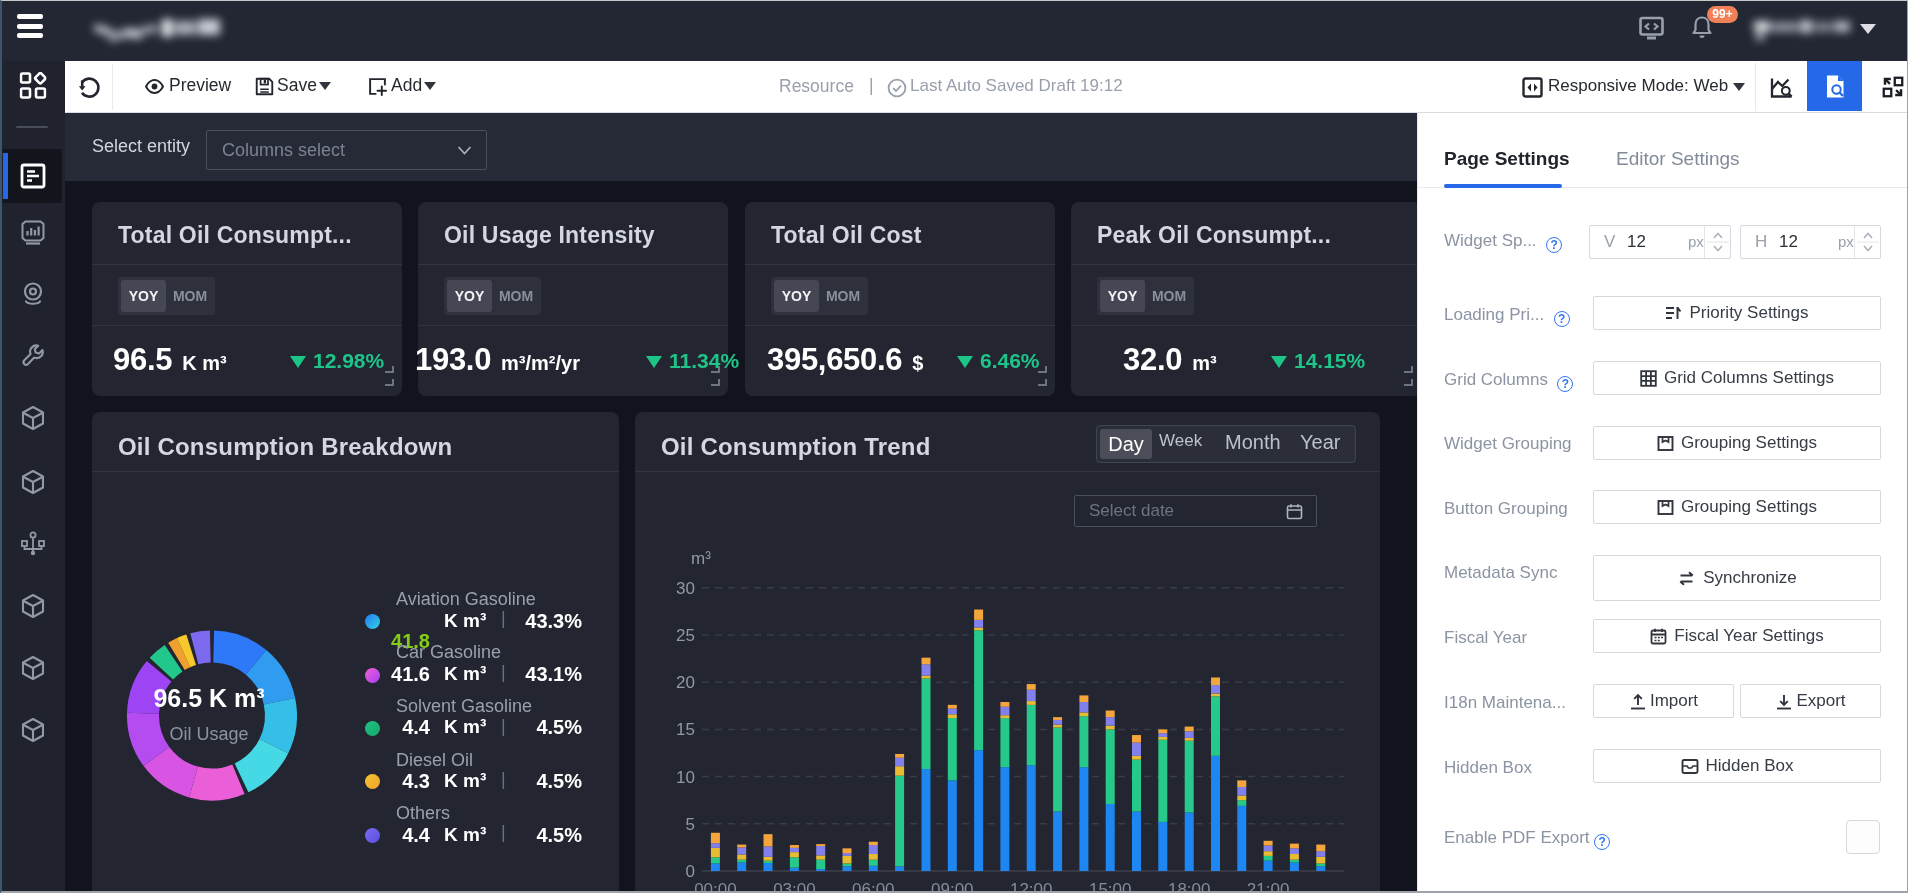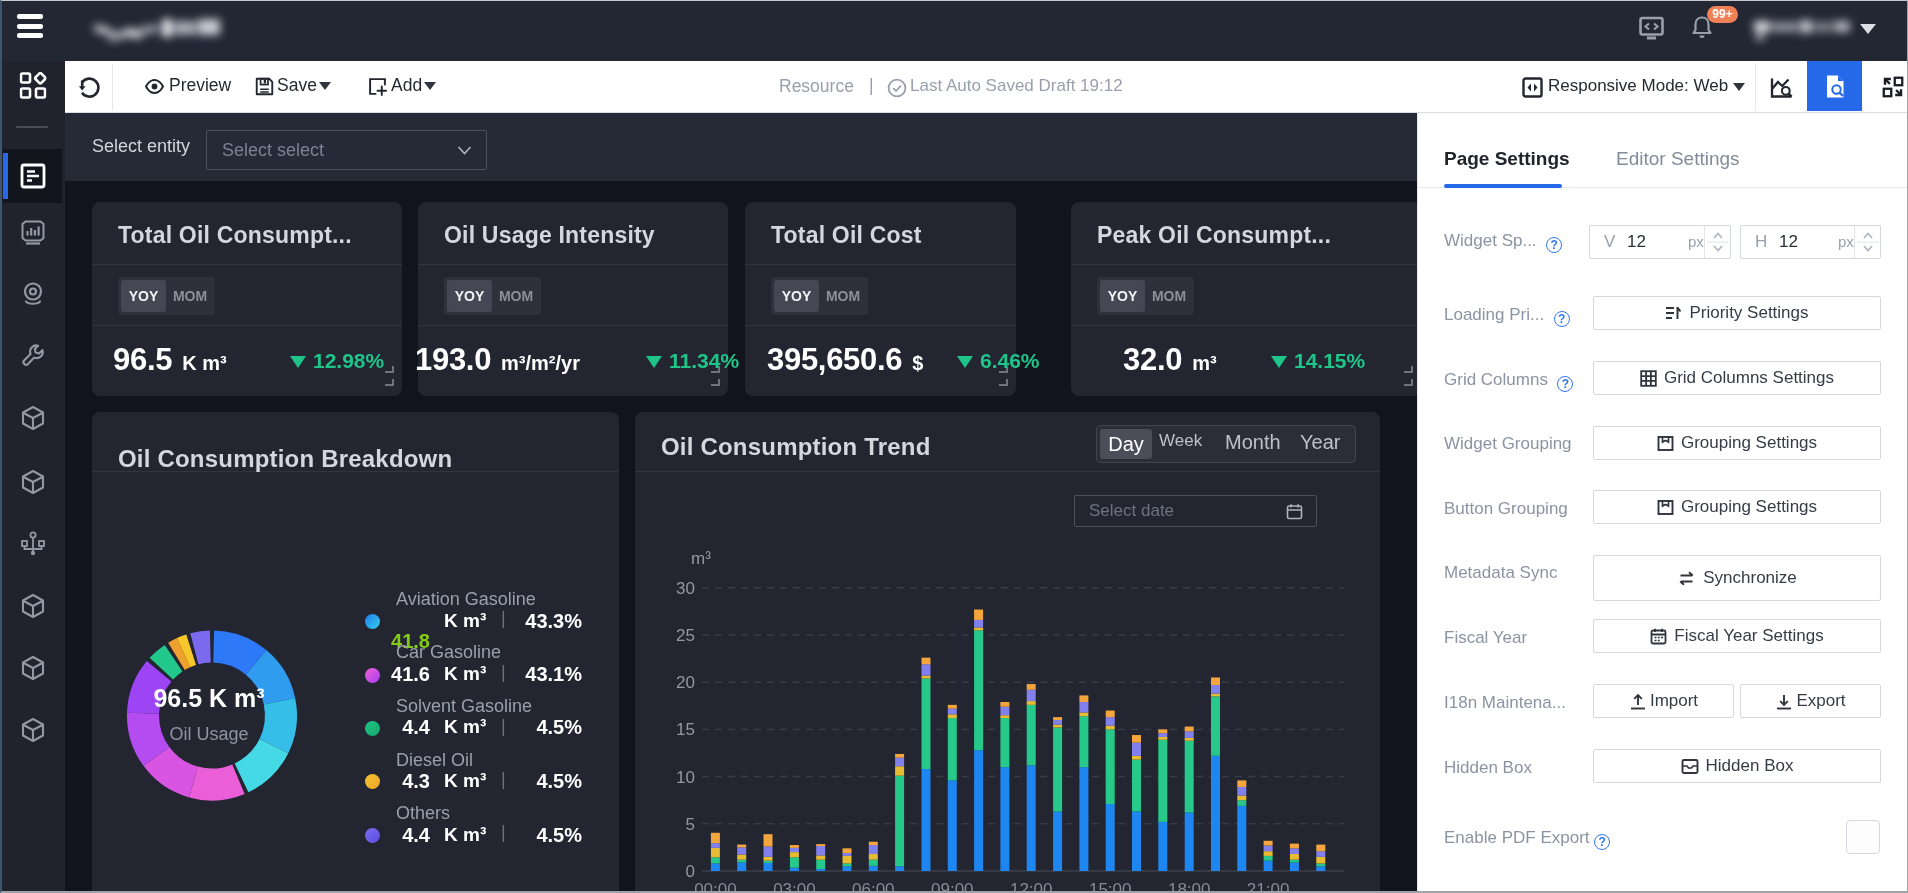--- a/index.html
+++ b/index.html
@@ -218,21 +218,21 @@
   <svg class="sideicon cube" style="top:656px" width="26" height="26" viewBox="0 0 26 26">
       <path d="M13 2 L23 7.5 L23 18.5 L13 24 L3 18.5 L3 7.5 Z" fill="none" stroke="#9298a4" stroke-width="2.1" stroke-linejoin="round"></path>
       <path d="M3.6 8 L13 13 L22.4 8 M13 13 L13 23" fill="none" stroke="#9298a4" stroke-width="2.1"></path>
     </svg>
 </div>
 
 <div id="canvas">
   <div id="selentity">
     <span class="abs" style="left:27px;top:23px;font-size:18px;color:#d2d5dc;">Select entity</span>
     <div class="abs" style="left:141px;top:17px;width:281px;height:40px;border:1px solid #4c505c;border-radius:2px;">
-      <span class="abs" style="left:15px;top:9px;font-size:18px;color:#7b8294;">Select select</span>
+      <span class="abs" style="left:15px;top:9px;font-size:18px;color:#7b8294;">Columns select</span>
       <svg class="abs" style="right:14px;top:13px" width="15" height="13" viewBox="0 0 15 13">
           <path d="M1.5 3 L7.5 9.5 L13.5 3" fill="none" stroke="#a9aeb9" stroke-width="1.8"></path>
         </svg>
     </div>
   </div>
 
   <div class="card kpi" style="left:27px;top:89px;width:310px;height:194px;">
     <div class="cardtitle" style="top:20px;">Total Oil Consumpt...</div>
     <div class="carddiv" style="top:62px;"></div>
     <div class="toggle" style="top:75px;">
@@ -257,21 +257,21 @@
       </div>
     <div class="carddiv" style="top:123px;"></div>
     <div class="rhandle">
         <i style="top:0"></i>
         <i style="top:13px"></i>
       </div>
 
     <div class="kpival" style="left:-3px;"><b>193.0</b><span class="unit">m³/m²/yr</span></div>
     <div class="kpipct" style="left:228px;"><span class="tri"></span>11.34%</div>
   </div>
-  <div class="card kpi" style="left:680px;top:89px;width:271px;height:194px;">
+  <div class="card kpi" style="left:680px;top:89px;width:310px;height:194px;">
     <div class="cardtitle" style="top:20px;">Total Oil Cost</div>
     <div class="carddiv" style="top:62px;"></div>
     <div class="toggle" style="top:75px;">
         <div class="tog-on">YOY</div>
         <div class="tog-off">MOM</div>
       </div>
     <div class="carddiv" style="top:123px;"></div>
     <div class="rhandle">
         <i style="top:0"></i>
         <i style="top:13px"></i>
@@ -291,21 +291,21 @@
     <div class="rhandle">
         <i style="top:0"></i>
         <i style="top:13px"></i>
       </div>
 
     <div class="kpival" style="left:30px;margin-left:22px;"><b>32.0</b><span class="unit">m³</span></div>
     <div class="kpipct" style="left:200px;"><span class="tri"></span>14.15%</div>
   </div>
 
   <div class="card" style="left:27px;top:299px;width:527px;height:481px;border-bottom-left-radius:0;border-bottom-right-radius:0;">
-    <div class="cardtitle" style="top:21px;font-size:24px;margin-top:12px;">Oil Consumption Breakdown</div>
+    <div class="cardtitle" style="top:21px;font-size:24px;">Oil Consumption Breakdown</div>
     <div class="carddiv" style="top:59px;"></div>
     <svg class="abs" style="left:0;top:0" width="527" height="481" viewBox="0 0 527 481">
       <path d="M122.1 218.5 A85 85 0 0 1 174.3 238.1 L153.9 262.7 A53 53 0 0 0 121.3 250.5 Z" fill="#2e79f7"></path>
 <path d="M174.3 238.1 A85 85 0 0 1 203.1 285.9 L171.8 292.5 A53 53 0 0 0 153.9 262.7 Z" fill="#2f9cf0"></path>
 <path d="M203.1 285.9 A85 85 0 0 1 196.2 341.2 L167.5 327.0 A53 53 0 0 0 171.8 292.5 Z" fill="#35bfe8"></path>
 <path d="M196.2 341.2 A85 85 0 0 1 156.4 380.3 L142.7 351.4 A53 53 0 0 0 167.5 327.0 Z" fill="#45d9e6"></path>
 <path d="M152.6 382.0 A85 85 0 0 1 97.2 385.4 L105.8 354.6 A53 53 0 0 0 140.3 352.4 Z" fill="#ea5fd8"></path>
 <path d="M97.2 385.4 A85 85 0 0 1 51.5 353.8 L77.3 334.9 A53 53 0 0 0 105.8 354.6 Z" fill="#d755e2"></path>
 <path d="M51.5 353.8 A85 85 0 0 1 35.0 300.8 L67.0 301.8 A53 53 0 0 0 77.3 334.9 Z" fill="#b44cf0"></path>
 <path d="M35.0 300.8 A85 85 0 0 1 54.8 248.9 L79.4 269.5 A53 53 0 0 0 67.0 301.8 Z" fill="#9d45f5"></path>

